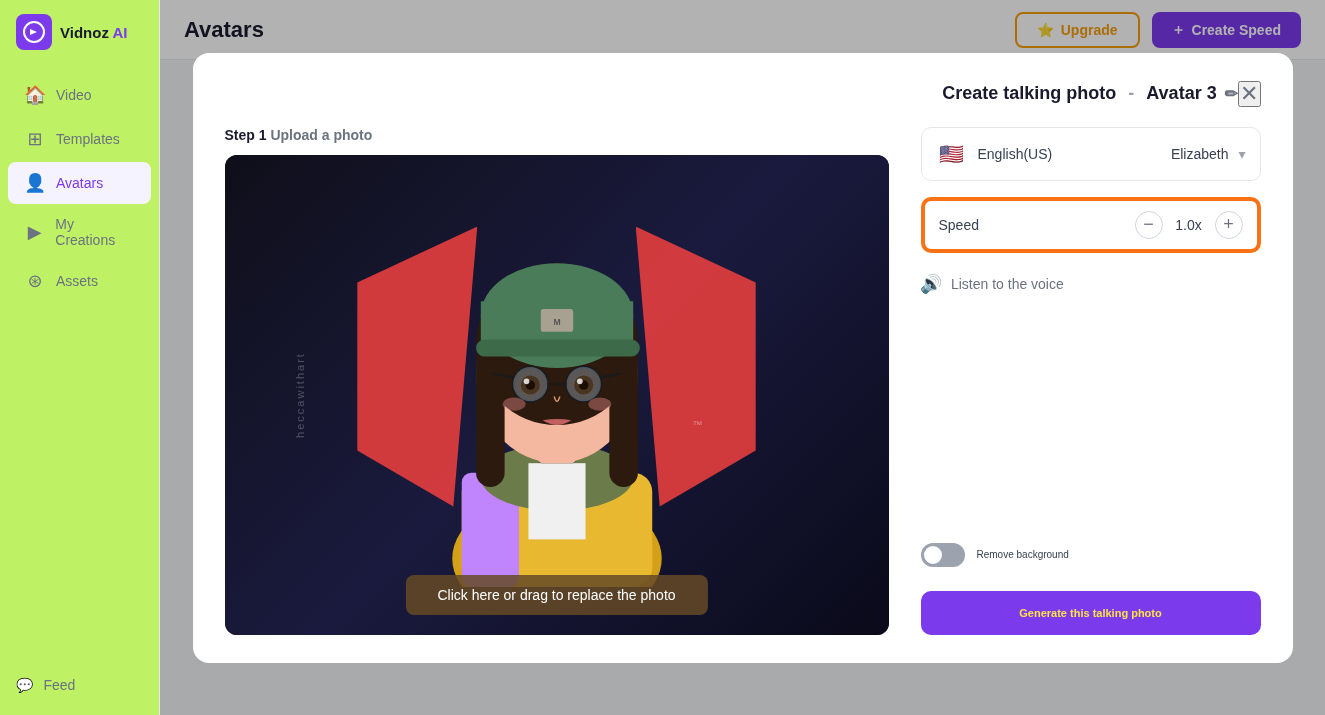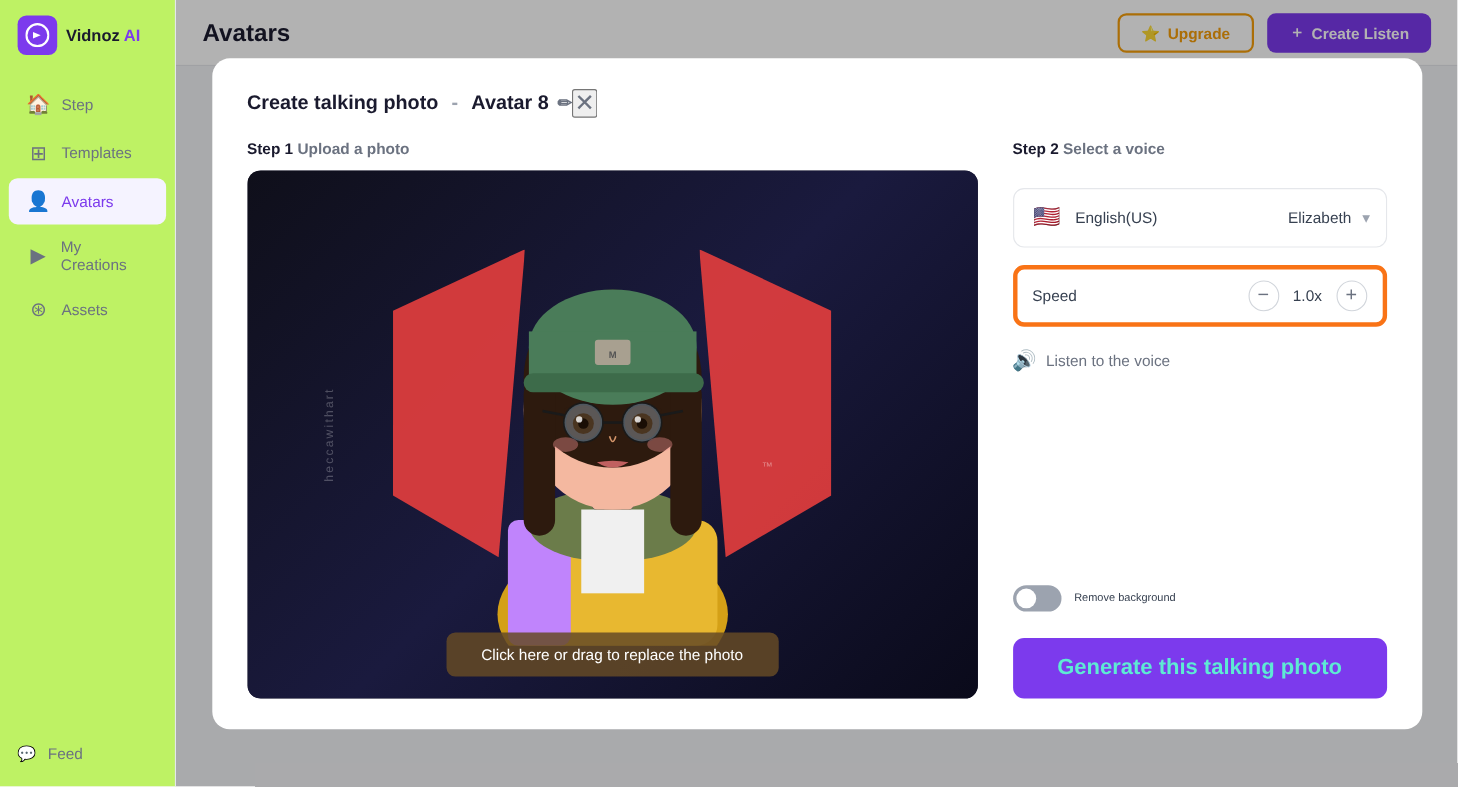--- a/index.html
+++ b/index.html
@@ -164,21 +164,21 @@
       width: 1100px;
       max-height: 680px;
       position: relative;
       padding: 28px 32px 28px 32px;
       display: flex;
       flex-direction: column;
     }
     .modal-header {
       display: flex;
       align-items: center;
-      justify-content: flex-start;
+      justify-content: flex-end;
       margin-bottom: 20px;
     }
     .modal-title {
       font-size: 18px;
       font-weight: 600;
       color: #1a1a2e;
       display: flex;
       align-items: center;
       gap: 8px;
     }
@@ -382,25 +382,25 @@
       background: white;
       border-radius: 50%;
     }
     .remove-bg-label {
       font-size: 10px;
       color: #374151;
     }
 
     .generate-btn {
       background: #7c3aed;
-      color: #5eead4;
+      color: #fde047;
       border: none;
       border-radius: 10px;
       padding: 16px;
-      font-size: 20px;
+      font-size: 11px;
       font-weight: 600;
       cursor: pointer;
       width: 100%;
       text-align: center;
     }
 
     
     .anime-face {
       position: absolute;
       top: 50%;
@@ -422,21 +422,21 @@
         <path d="M7 8 L7 14 L14 11 Z" fill="white"></path>
       </svg>
     </div>
     <span class="logo-text">
       Vidnoz <span>AI</span>
     </span>
   </div>
   <nav class="sidebar-nav">
     <div class="nav-item">
       <span class="nav-icon">🏠</span>
-      <span>Step</span>
+      <span>Video</span>
     </div>
     <div class="nav-item">
       <span class="nav-icon">⊞</span>
       <span>Templates</span>
     </div>
     <div class="nav-item active">
       <span class="nav-icon">👤</span>
       <span>Avatars</span>
     </div>
     <div class="nav-item">
@@ -460,33 +460,33 @@
 
 <div class="main-header">
   <span class="main-title">Avatars</span>
   <div class="header-buttons">
     <button class="btn-upgrade">
       <span>⭐</span>
       <span>Upgrade</span>
     </button>
     <button class="btn-create-video">
       <span>＋</span>
-      <span>Create Listen</span>
+      <span>Create Speed</span>
     </button>
   </div>
 </div>
 
 <div class="modal-overlay">
   <div class="modal">
 
     <div class="modal-header">
       <div class="modal-title">
         <span>Create talking photo</span>
         <span class="modal-title-separator">-</span>
-        <span class="modal-title-avatar">Avatar 8</span>
+        <span class="modal-title-avatar">Avatar 3</span>
         <span class="edit-icon">✏</span>
       </div>
       <button class="close-btn">✕</button>
     </div>
 
     <div class="modal-body">
 
       <div class="left-panel">
         <div class="step-label">
           <strong>Step 1</strong>
@@ -564,24 +564,20 @@
 
           <div style="position:absolute;top:55%;right:28%;color:rgba(255,255,255,0.4);font-size:10px;z-index:2;">™</div>
 
           <button class="photo-overlay-btn">
             <span>Click here or drag to replace the photo</span>
           </button>
         </div>
       </div>
 
       <div class="right-panel">
-        <div class="step-label">
-          <strong>Step 2</strong>
-          <span>Select a voice</span>
-        </div>
 
         <div class="voice-selector">
           <div class="flag-circle">
             <span>🇺🇸</span>
           </div>
           <span class="voice-lang">English(US)</span>
           <span class="voice-name-selected">Elizabeth</span>
           <span class="chevron-down">▾</span>
         </div>
 

